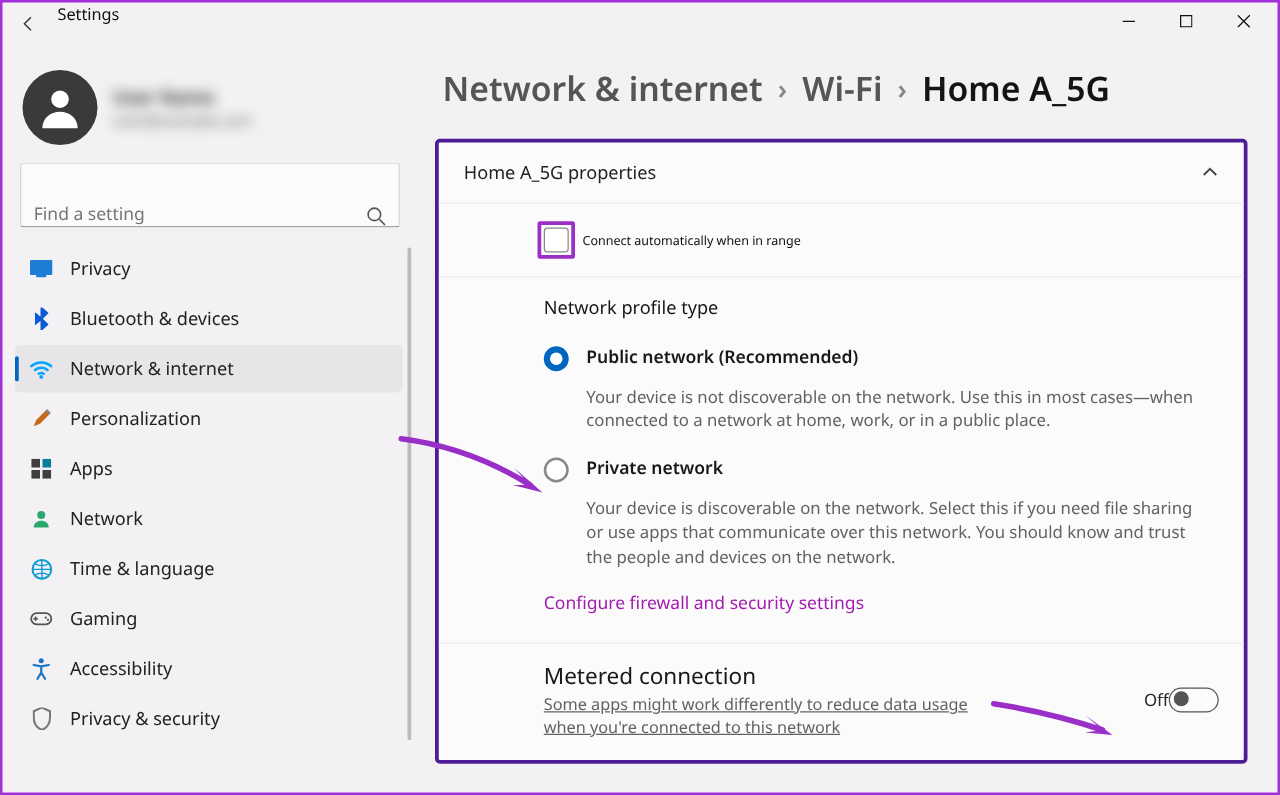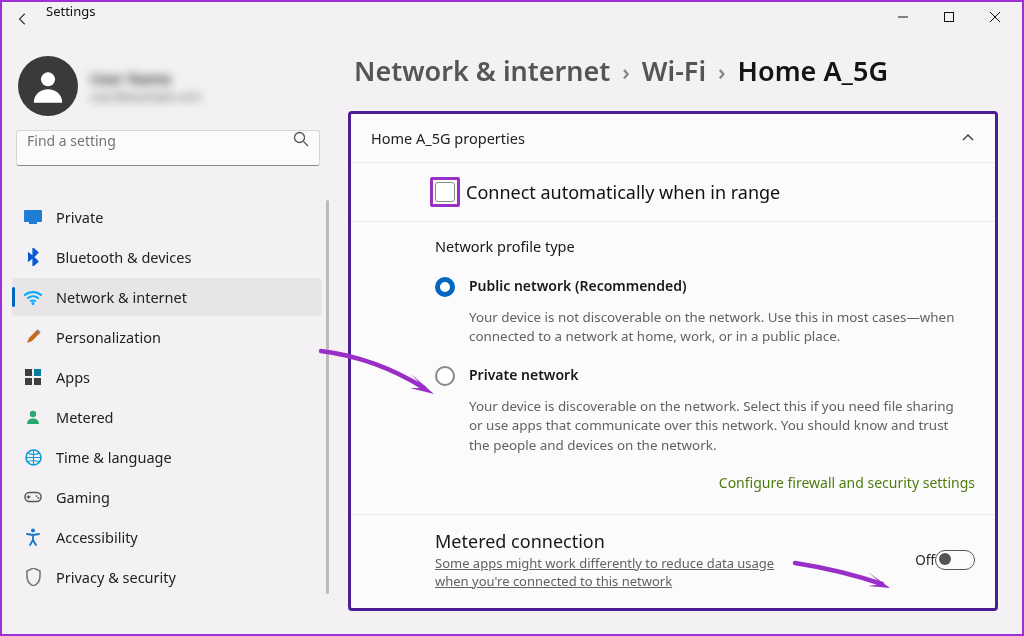--- a/index.html
+++ b/index.html
@@ -20,21 +20,21 @@
 
 
 .profile { display:flex; align-items:center; gap:12px; padding:10px 6px 14px 6px; }
 .avatar { width:60px; height:60px; border-radius:50%; background:#3a3a3a; display:flex; align-items:center; justify-content:center; overflow:hidden; }
 .avatar svg { width:40px; height:40px; fill:#fff; }
 .prof-txt { filter:blur(5px); }
 .prof-name { font-size:15px; font-weight:600; color:#222; }
 .prof-email { font-size:12px; color:#555; }
 
 
-.search { margin:0 4px 32px 4px; height:36px; background:#fcfbfc; border:1px solid #d8d6d8; border-bottom:1.5px solid #888; border-radius:3px; display:flex; align-items:flex-start; padding:0 10px; }
+.search { margin:0 4px 14px 4px; height:52px; background:#fcfbfc; border:1px solid #d8d6d8; border-bottom:1.5px solid #888; border-radius:3px; display:flex; align-items:flex-end; padding:0 10px; }
 .search input { flex:1; border:none; outline:none; background:transparent; font-size:14px; color:#333; }
 .search-icon { width:16px; height:16px; color:#555; }
 
 
 .nav-scroll { position:relative; }
 .nav-scroll::after { content:""; position:absolute; right:-5px; top:2px; bottom:2px; width:3px; background:#bdbabd; border-radius:2px; }
 .nav { display:flex; flex-direction:column; gap:2px; padding-right:2px; }
 .nav-item { display:flex; align-items:center; gap:14px; height:38px; border-radius:4px; padding:0 12px; cursor:pointer; position:relative; }
 .nav-item.selected { background:#e7e5e7; }
 .nav-item.selected::before { content:""; position:absolute; left:0; top:9px; bottom:9px; width:3px; background:#0067c0; border-radius:2px; }
@@ -53,30 +53,30 @@
 
 .panel { background:#fcfbfc; border:3px solid #4c1d95; border-radius:4px; }
 .panel-head { display:flex; align-items:center; justify-content:space-between; padding:14px 20px; cursor:pointer; }
 .panel-title { font-size:14.5px; color:#222; }
 .chev { width:14px; height:14px; color:#444; }
 
 .section { border-top:1px solid #eceaec; }
 .connect-row { padding:14px 20px 14px 84px; display:flex; align-items:center; gap:6px; }
 .checkbox { width:20px; height:20px; border:1.5px solid #888; border-radius:3px; background:#fff; }
 .hlbox { border:3px solid #9a2fc8; padding:2px; border-radius:2px; margin-left:-5px; }
-.cb-label { font-size:18px; color:#111; }
+.cb-label { font-size:10px; color:#111; }
 
 .profile-type { padding:14px 20px 22px 84px; }
 .pt-head { font-size:14.5px; font-weight:400; color:#181818; margin-bottom:20px; }
 .radio-opt { display:flex; gap:14px; margin-bottom:18px; }
 .radio { width:20px; height:20px; border-radius:50%; border:2px solid #888; margin-top:1px; background:#fff; flex-shrink:0; }
 .radio.on { border:5px solid #0067c0; }
 .r-title { font-size:14px; font-weight:600; color:#181818; }
 .r-desc { font-size:13.4px; color:#636163; line-height:1.45; max-width:490px; margin-top:13px; }
-.linkish { font-size:14px; color:#4d7c0f; cursor:pointer; margin-top:4px;text-align:right; }
+.linkish { font-size:14px; color:#a21caf; cursor:pointer; margin-top:4px; }
 
 .metered { padding:14px 20px 18px 84px; display:flex; align-items:center; gap:18px; }
 .m-text { flex:1; }
 .m-title { font-size:18px; font-weight:400; color:#181818; }
 .m-desc { font-size:13px; color:#636163; max-width:370px; line-height:1.35; margin-top:2px;text-decoration:underline; }
 .toggle-wrap { display:flex; align-items:center; }
 .tog-state { font-size:13.5px; color:#262626; }
 .toggle { width:40px; height:20px; border-radius:10px; border:1.5px solid #555; background:#fdfcfd; position:relative; }
 .toggle::after { content:""; position:absolute; width:12px; height:12px; border-radius:50%; background:#555; top:2.2px; left:3px; }
 
@@ -139,21 +139,21 @@
 
     <div class="nav-scroll">
       <div class="nav">
         <div class="nav-item">
           <span class="nav-ico">
               <svg width="18" height="14" viewBox="0 0 18 14">
                 <rect class="ico-sys" width="18" height="12" rx="1"></rect>
                 <rect x="5" y="12" width="8" height="2" fill="#1e7dd4"></rect>
               </svg>
             </span>
-          <span class="nav-label">Private</span>
+          <span class="nav-label">Privacy</span>
         </div>
         <div class="nav-item">
           <span class="nav-ico">
               <svg width="12" height="18" viewBox="0 0 12 18">
                 <path class="ico-bt" d="M6 0 L11 4.5 L6.5 9 L11 13.5 L6 18 V0 M1 4.5 L6.5 9 L1 13.5" stroke="#0a5bd4" stroke-width="1.2" fill="none"></path>
                 <path d="M6 0v18l5-4.5L6.5 9 11 4.5 6 0z" fill="#0a5bd4"></path>
               </svg>
             </span>
           <span class="nav-label">Bluetooth &amp; devices</span>
         </div>
@@ -186,21 +186,21 @@
             </span>
           <span class="nav-label">Apps</span>
         </div>
         <div class="nav-item">
           <span class="nav-ico">
               <svg width="16" height="16" viewBox="0 0 16 16">
                 <circle cx="8" cy="5" r="3.2" class="ico-acc"></circle>
                 <path d="M2 15c0-3.7 2.8-5.5 6-5.5s6 1.8 6 5.5z" class="ico-acc"></path>
               </svg>
             </span>
-          <span class="nav-label">Metered</span>
+          <span class="nav-label">Network</span>
         </div>
         <div class="nav-item">
           <span class="nav-ico">
               <svg width="17" height="17" viewBox="0 0 17 17">
                 <circle cx="8.5" cy="8.5" r="7.5" fill="none" stroke="#0a9ad4" stroke-width="1.6"></circle>
                 <path d="M8.5 1v15M1 8.5h15M3 4c3 2 8 2 11 0M3 13c3-2 8-2 11 0" stroke="#0a9ad4" stroke-width="1.1" fill="none"></path>
               </svg>
             </span>
           <span class="nav-label">Time &amp; language</span>
         </div>

